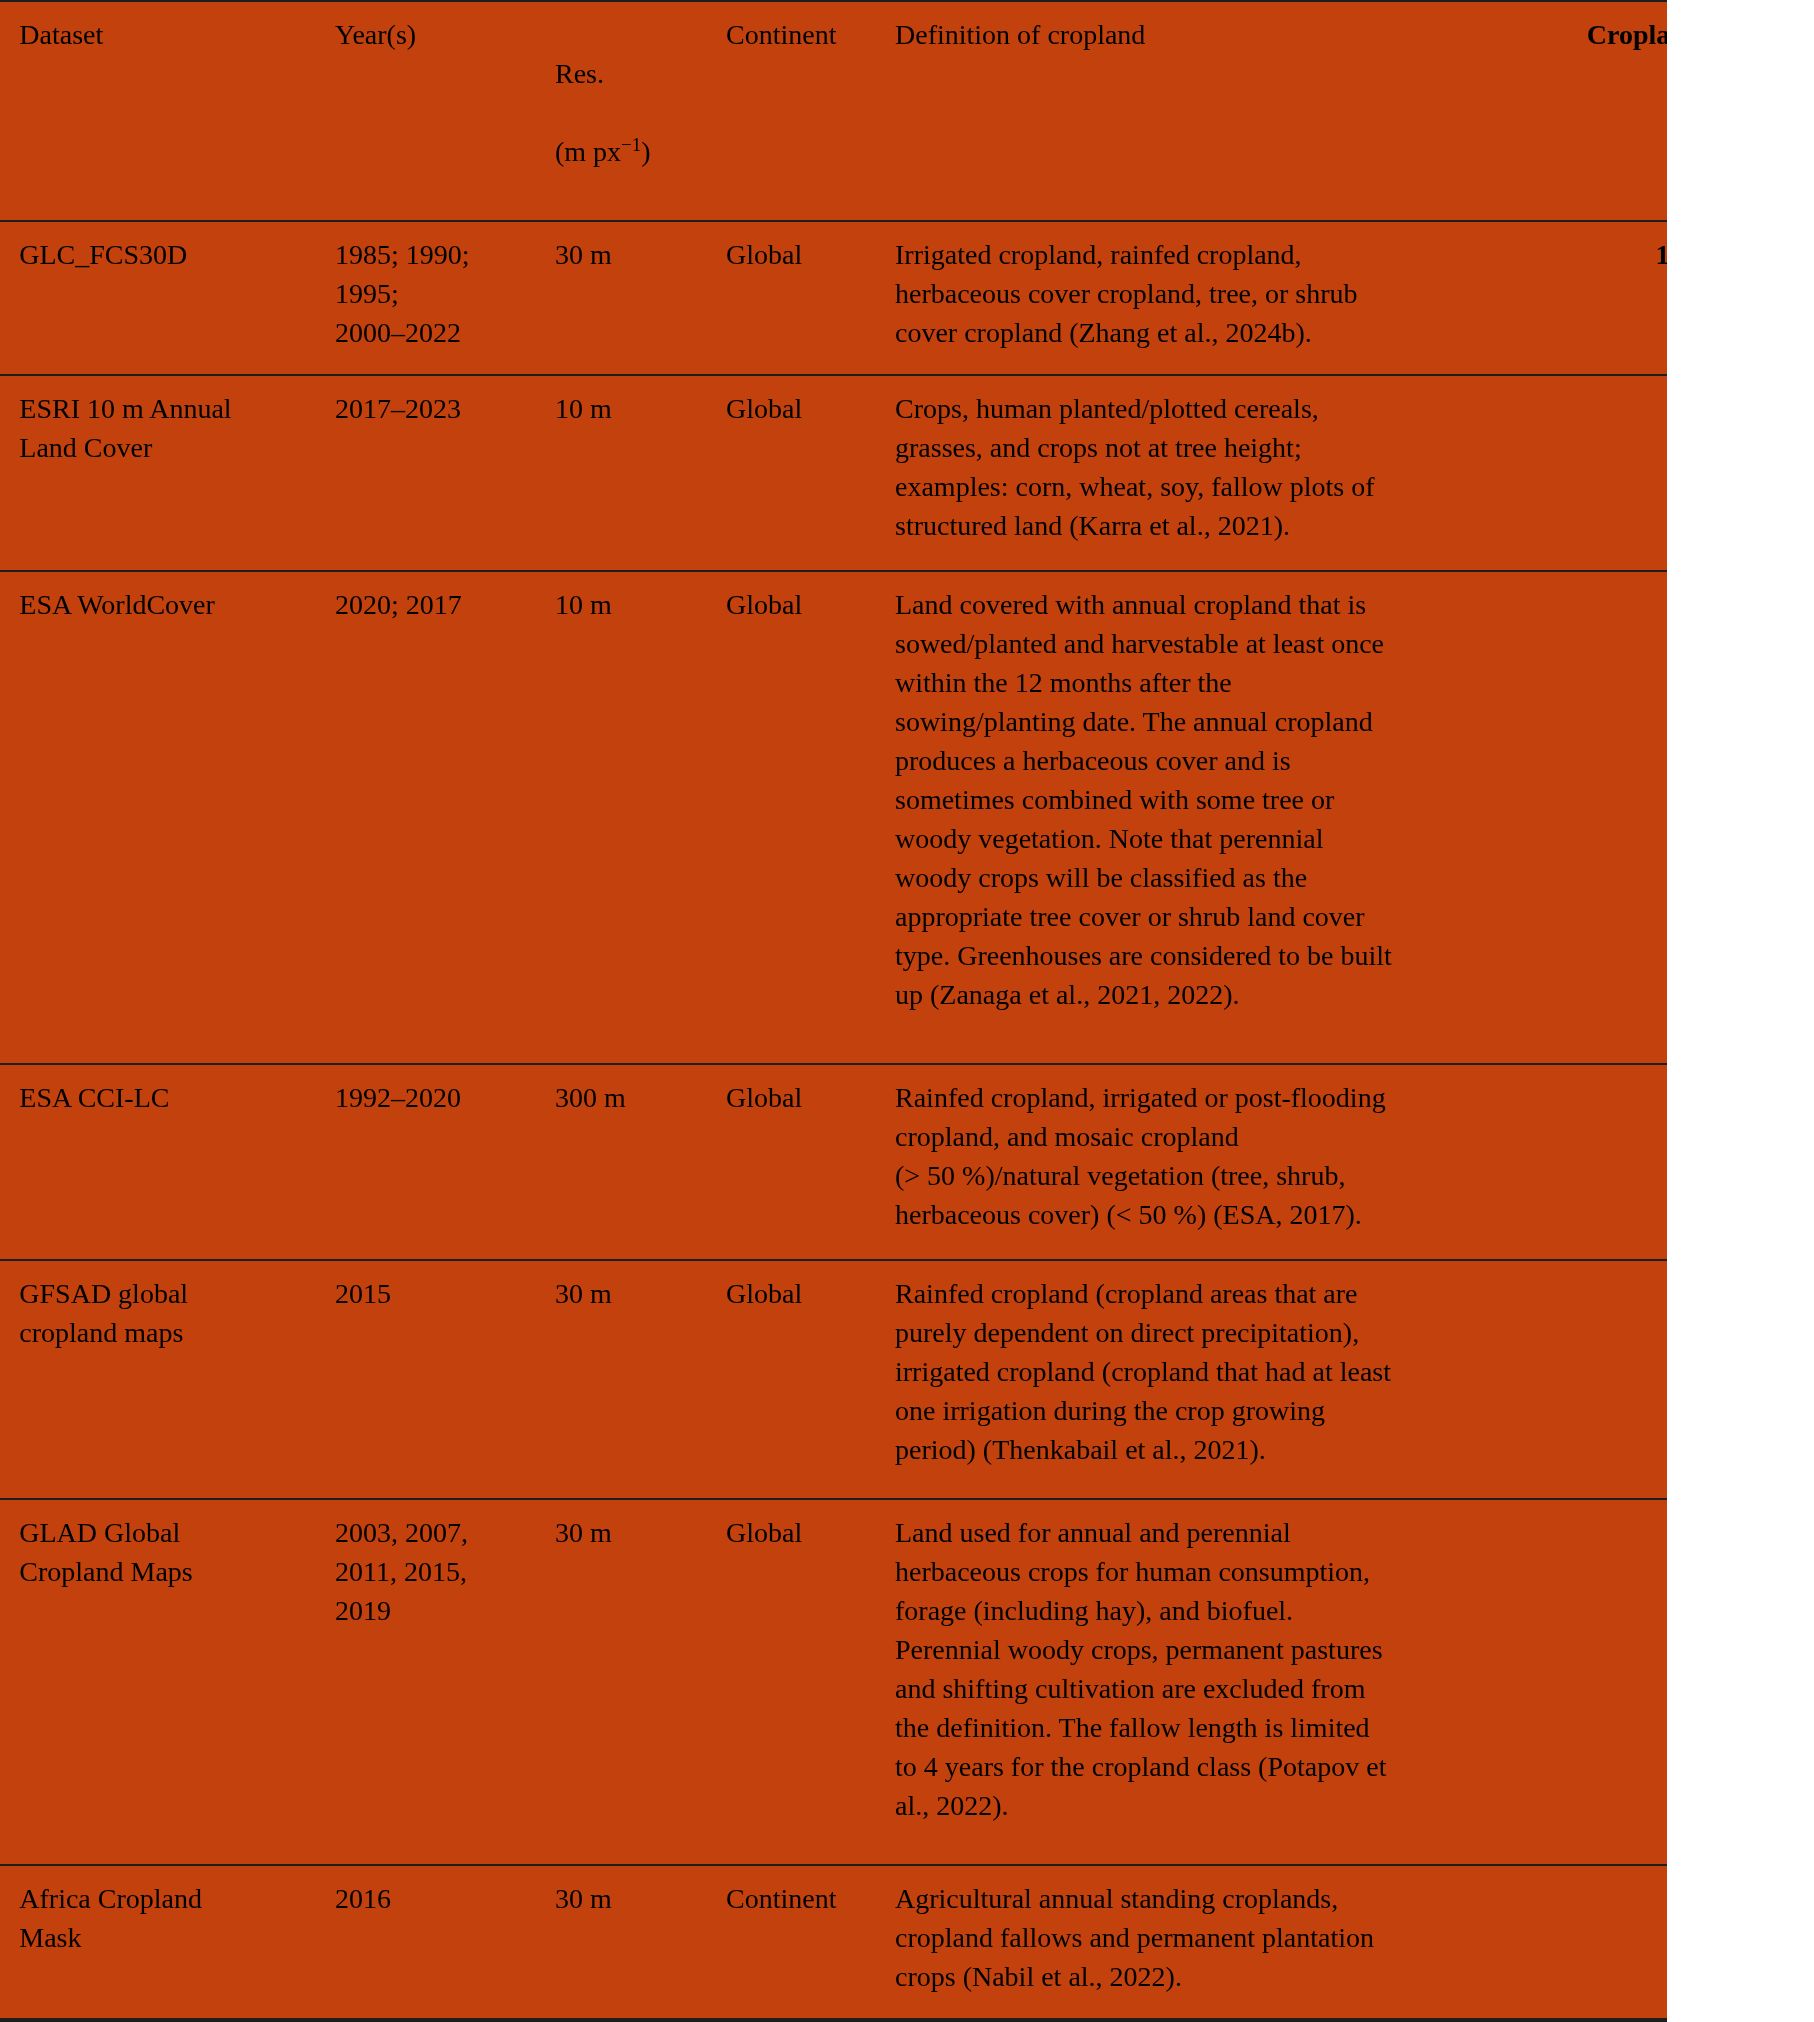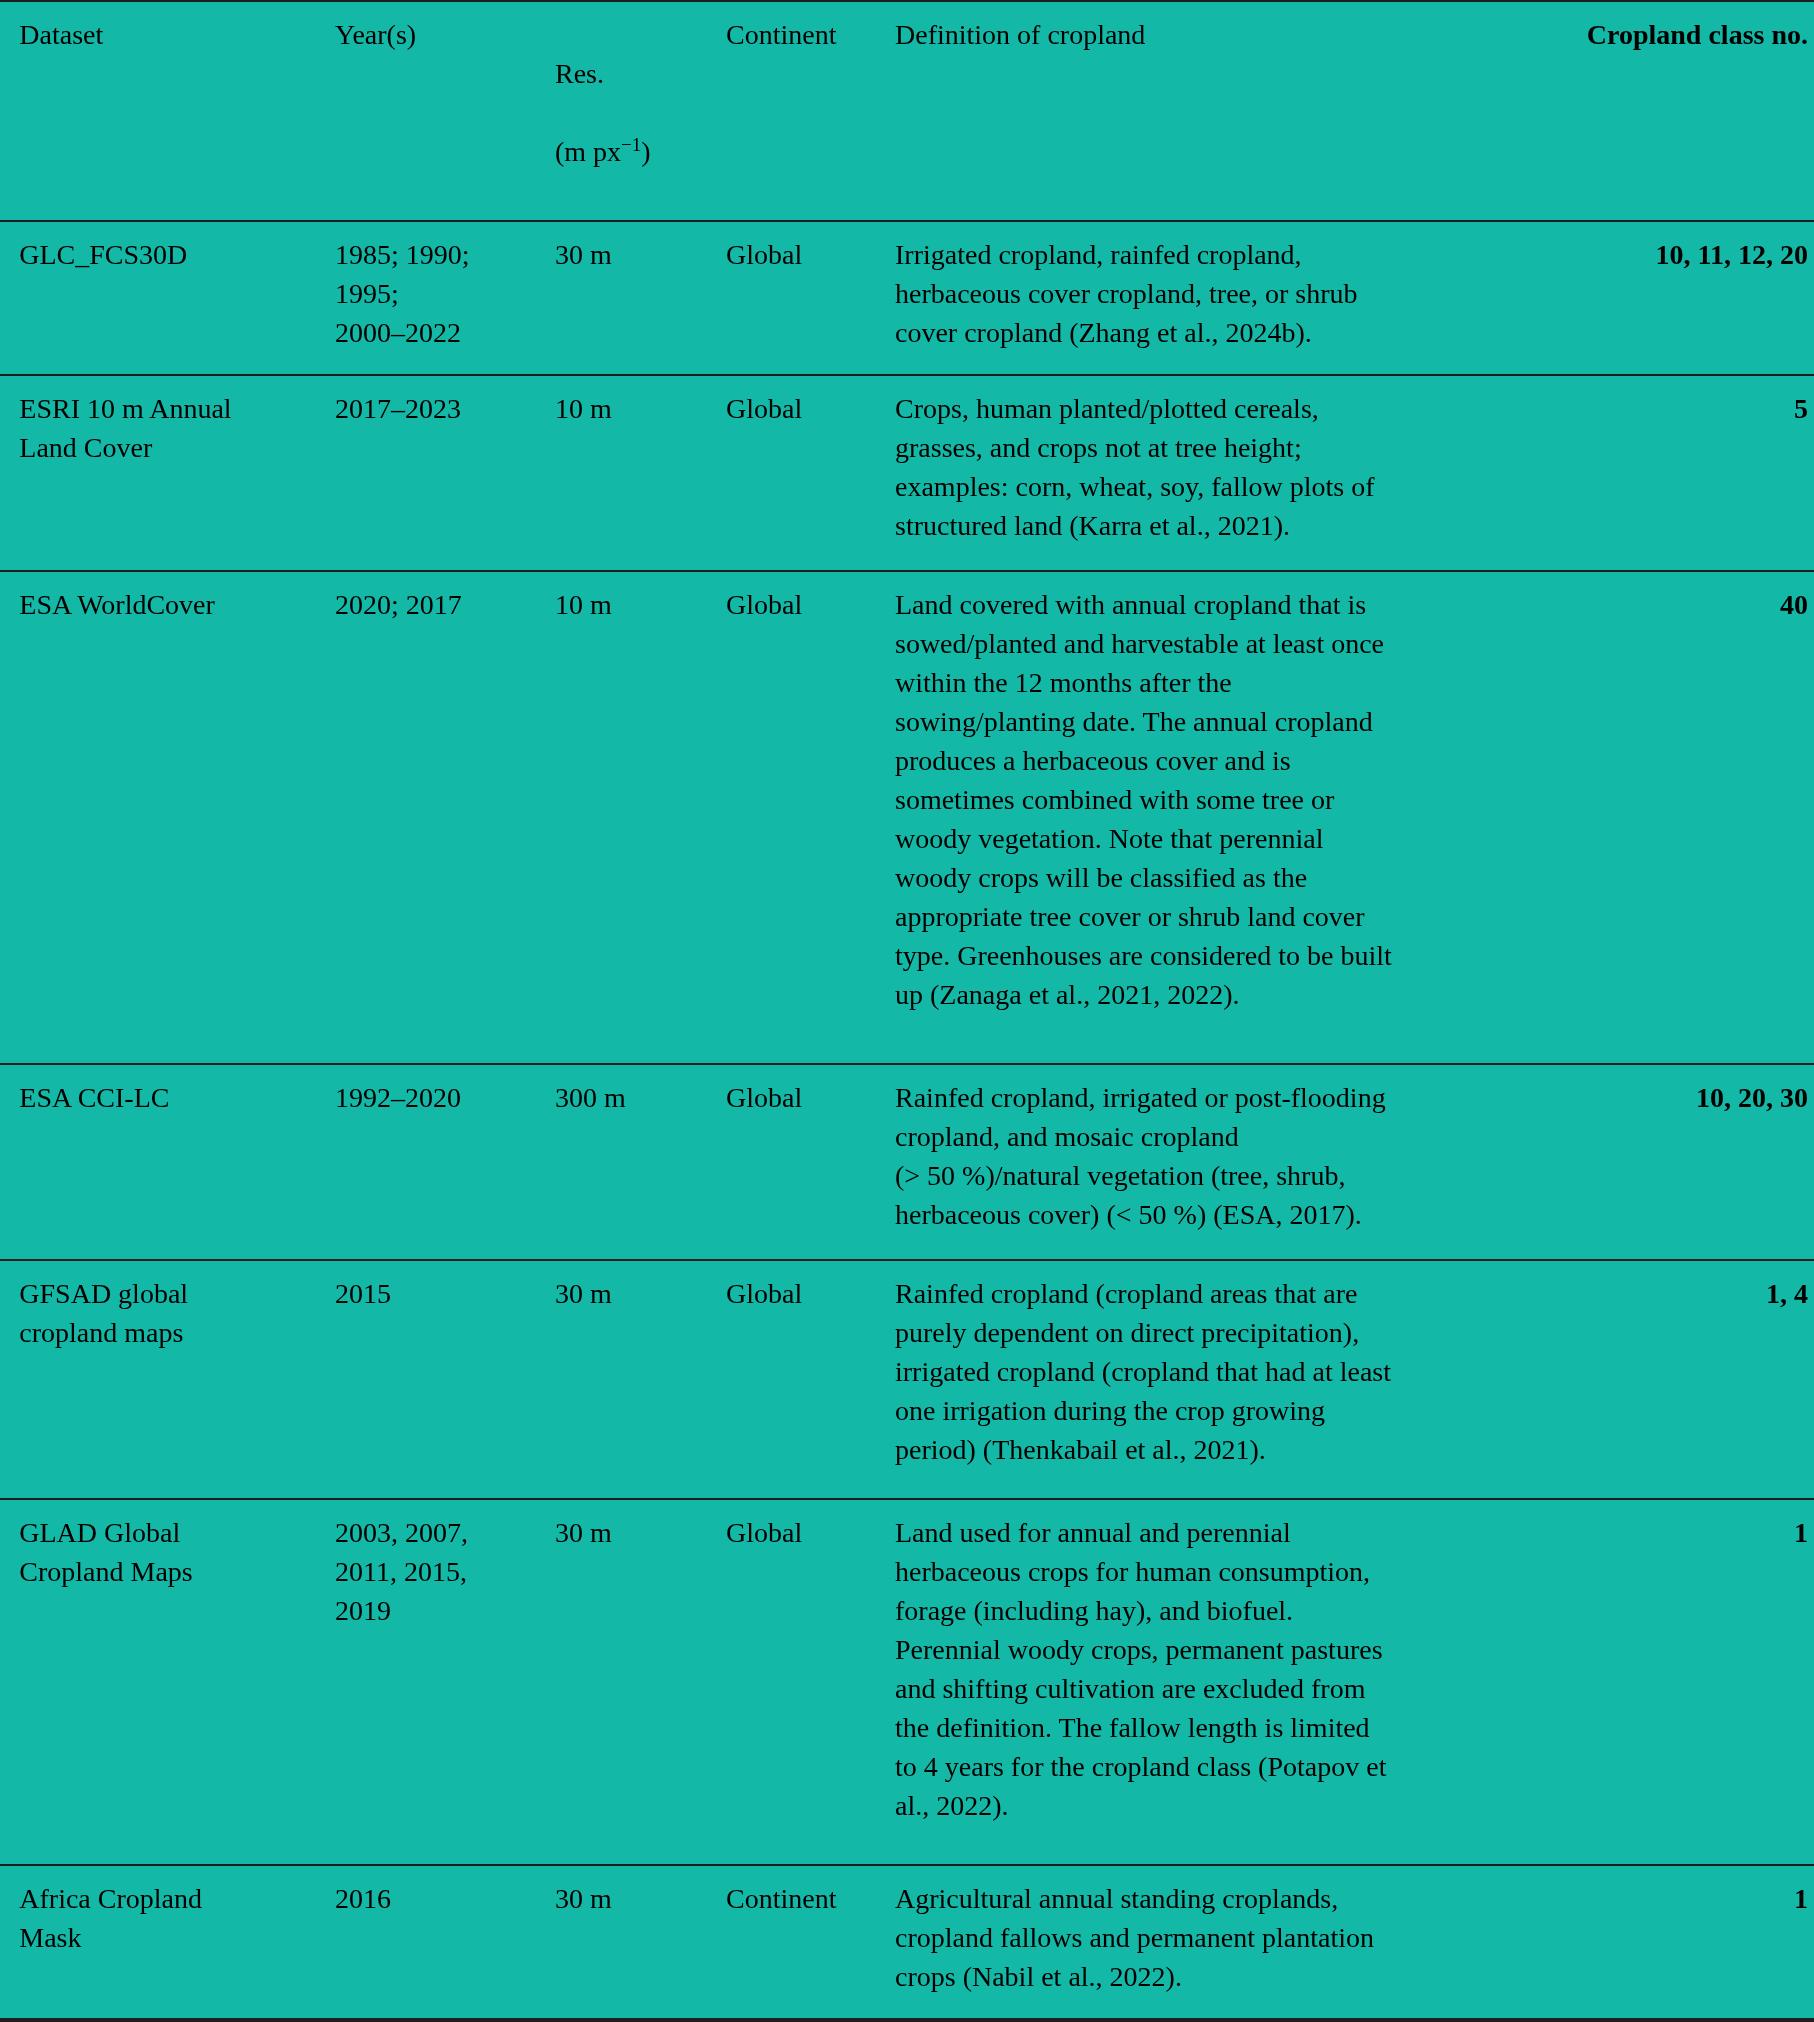--- a/index.html
+++ b/index.html
@@ -1,23 +1,23 @@
 <!DOCTYPE html>
 <html style="font-size:14px"><head>
 <meta charset="utf-8">
 <style>
   html, body {
     margin: 0;
     padding: 0;
     background: #ffffff;
   }
   .page {
-    width: 1814px;
+    width: 1667px;
     height: 2022px;
-    background: #14b8a6;
+    background: #c2410c;
     overflow: hidden;
   }
   table.datasets {
     width: 1814px;
     height: 2022px;
     border-collapse: collapse;
     table-layout: fixed;
     font-family: "Liberation Serif", "DejaVu Serif", serif;
     font-size: 28px;
     line-height: 39px;

